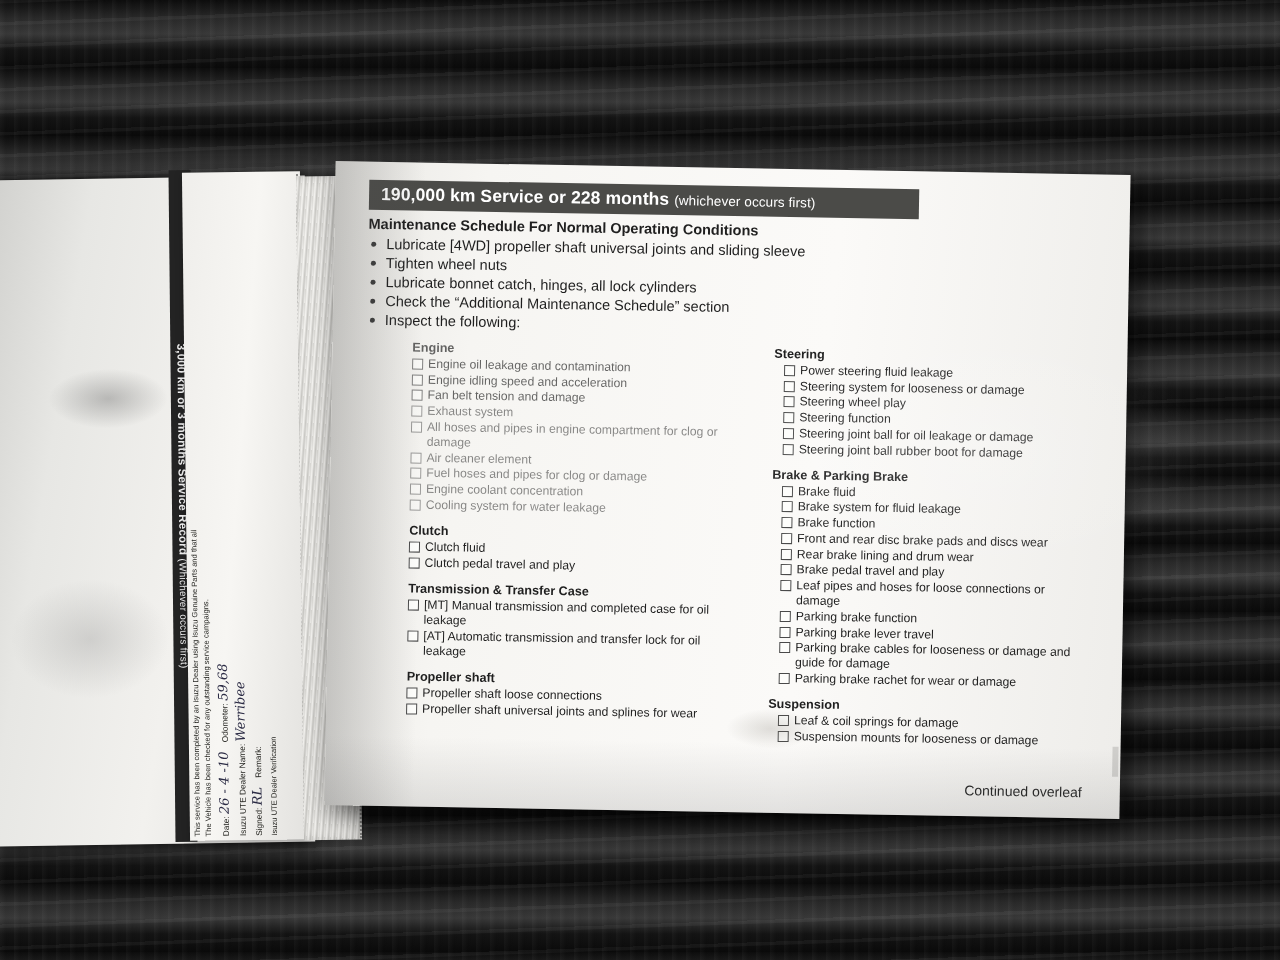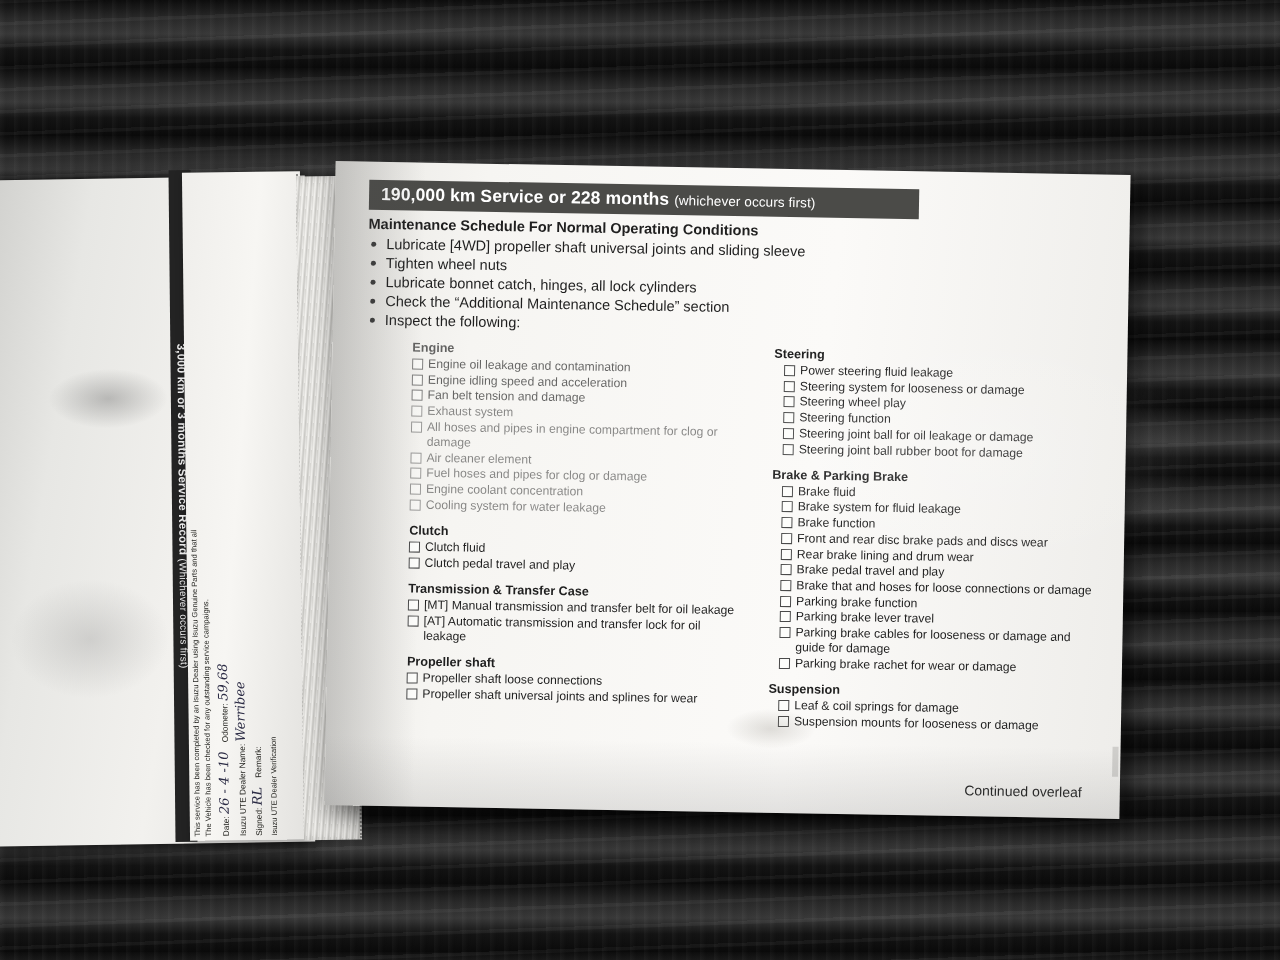--- a/index.html
+++ b/index.html
@@ -406,21 +406,21 @@
           </div>
 
           <div class="grp">
             <div class="grp-title">Clutch</div>
             <div class="item"><span class="box"></span><span>Clutch fluid</span></div>
             <div class="item"><span class="box"></span><span>Clutch pedal travel and play</span></div>
           </div>
 
           <div class="grp">
             <div class="grp-title">Transmission &amp; Transfer Case</div>
-            <div class="item"><span class="box"></span><span>[MT] Manual transmission and transfer belt for oil leakage</span></div>
+            <div class="item"><span class="box"></span><span>[MT] Manual transmission and completed case for oil leakage</span></div>
             <div class="item"><span class="box"></span><span>[AT] Automatic transmission and transfer lock for oil leakage</span></div>
           </div>
 
           <div class="grp">
             <div class="grp-title">Propeller shaft</div>
             <div class="item"><span class="box"></span><span>Propeller shaft loose connections</span></div>
             <div class="item"><span class="box"></span><span>Propeller shaft universal joints and splines for wear</span></div>
           </div>
 
         </div>
@@ -438,21 +438,21 @@
           </div>
 
           <div class="grp indent-r">
             <div class="grp-title">Brake &amp; Parking Brake</div>
             <div class="item"><span class="box"></span><span>Brake fluid</span></div>
             <div class="item"><span class="box"></span><span>Brake system for fluid leakage</span></div>
             <div class="item"><span class="box"></span><span>Brake function</span></div>
             <div class="item"><span class="box"></span><span>Front and rear disc brake pads and discs wear</span></div>
             <div class="item"><span class="box"></span><span>Rear brake lining and drum wear</span></div>
             <div class="item"><span class="box"></span><span>Brake pedal travel and play</span></div>
-            <div class="item"><span class="box"></span><span>Brake that and hoses for loose connections or damage</span></div>
+            <div class="item"><span class="box"></span><span>Leaf pipes and hoses for loose connections or damage</span></div>
             <div class="item"><span class="box"></span><span>Parking brake function</span></div>
             <div class="item"><span class="box"></span><span>Parking brake lever travel</span></div>
             <div class="item"><span class="box"></span><span>Parking brake cables for looseness or damage and guide for damage</span></div>
             <div class="item"><span class="box"></span><span>Parking brake rachet for wear or damage</span></div>
           </div>
 
           <div class="grp indent-r">
             <div class="grp-title">Suspension</div>
             <div class="item"><span class="box"></span><span>Leaf &amp; coil springs for damage</span></div>
             <div class="item"><span class="box"></span><span>Suspension mounts for looseness or damage</span></div>

